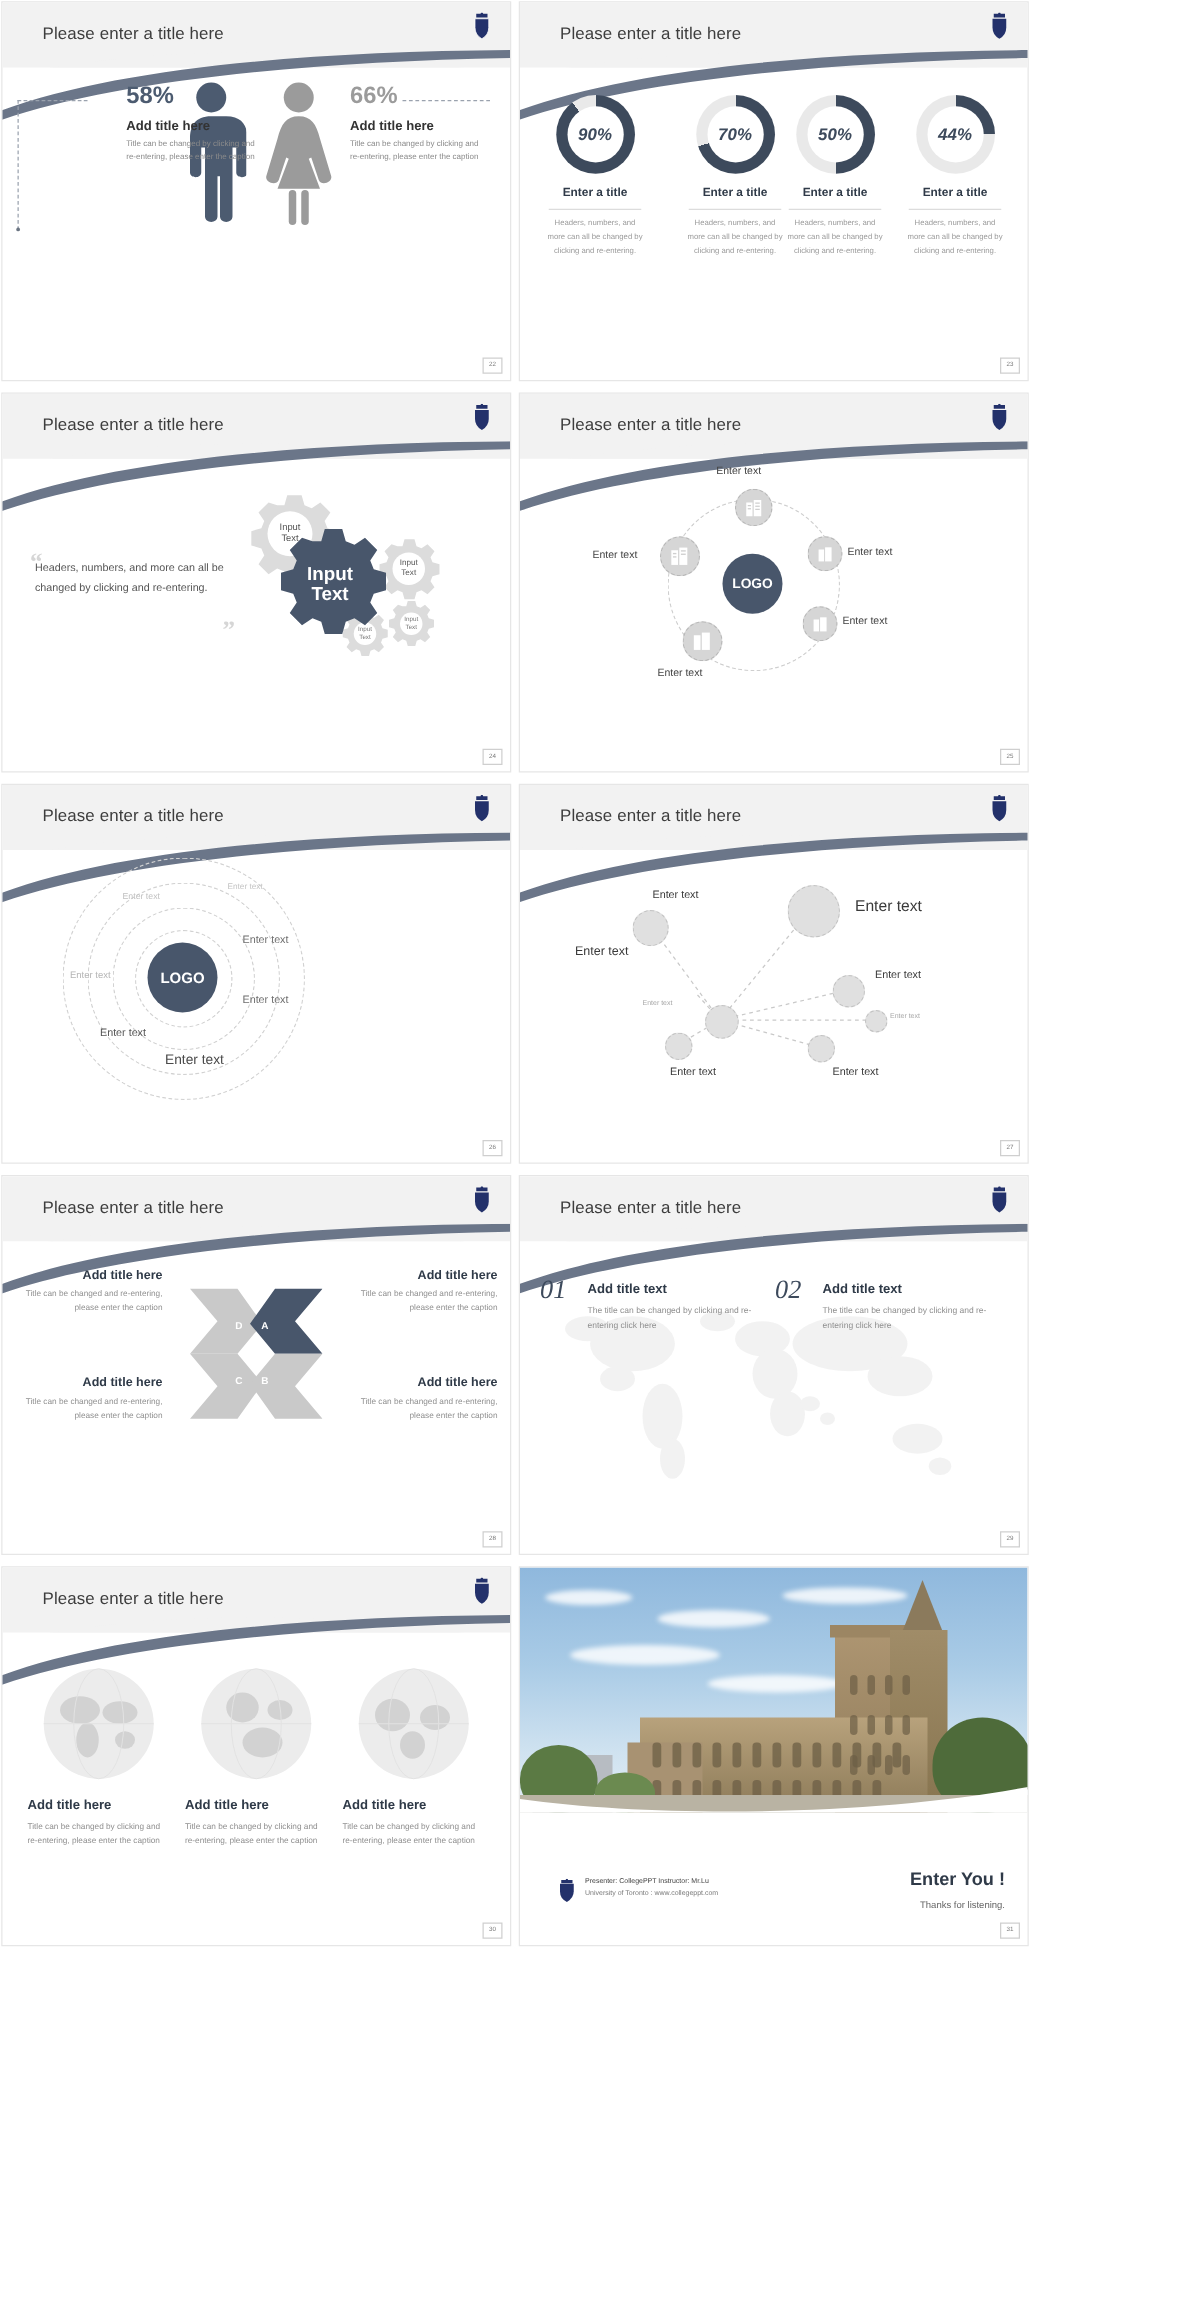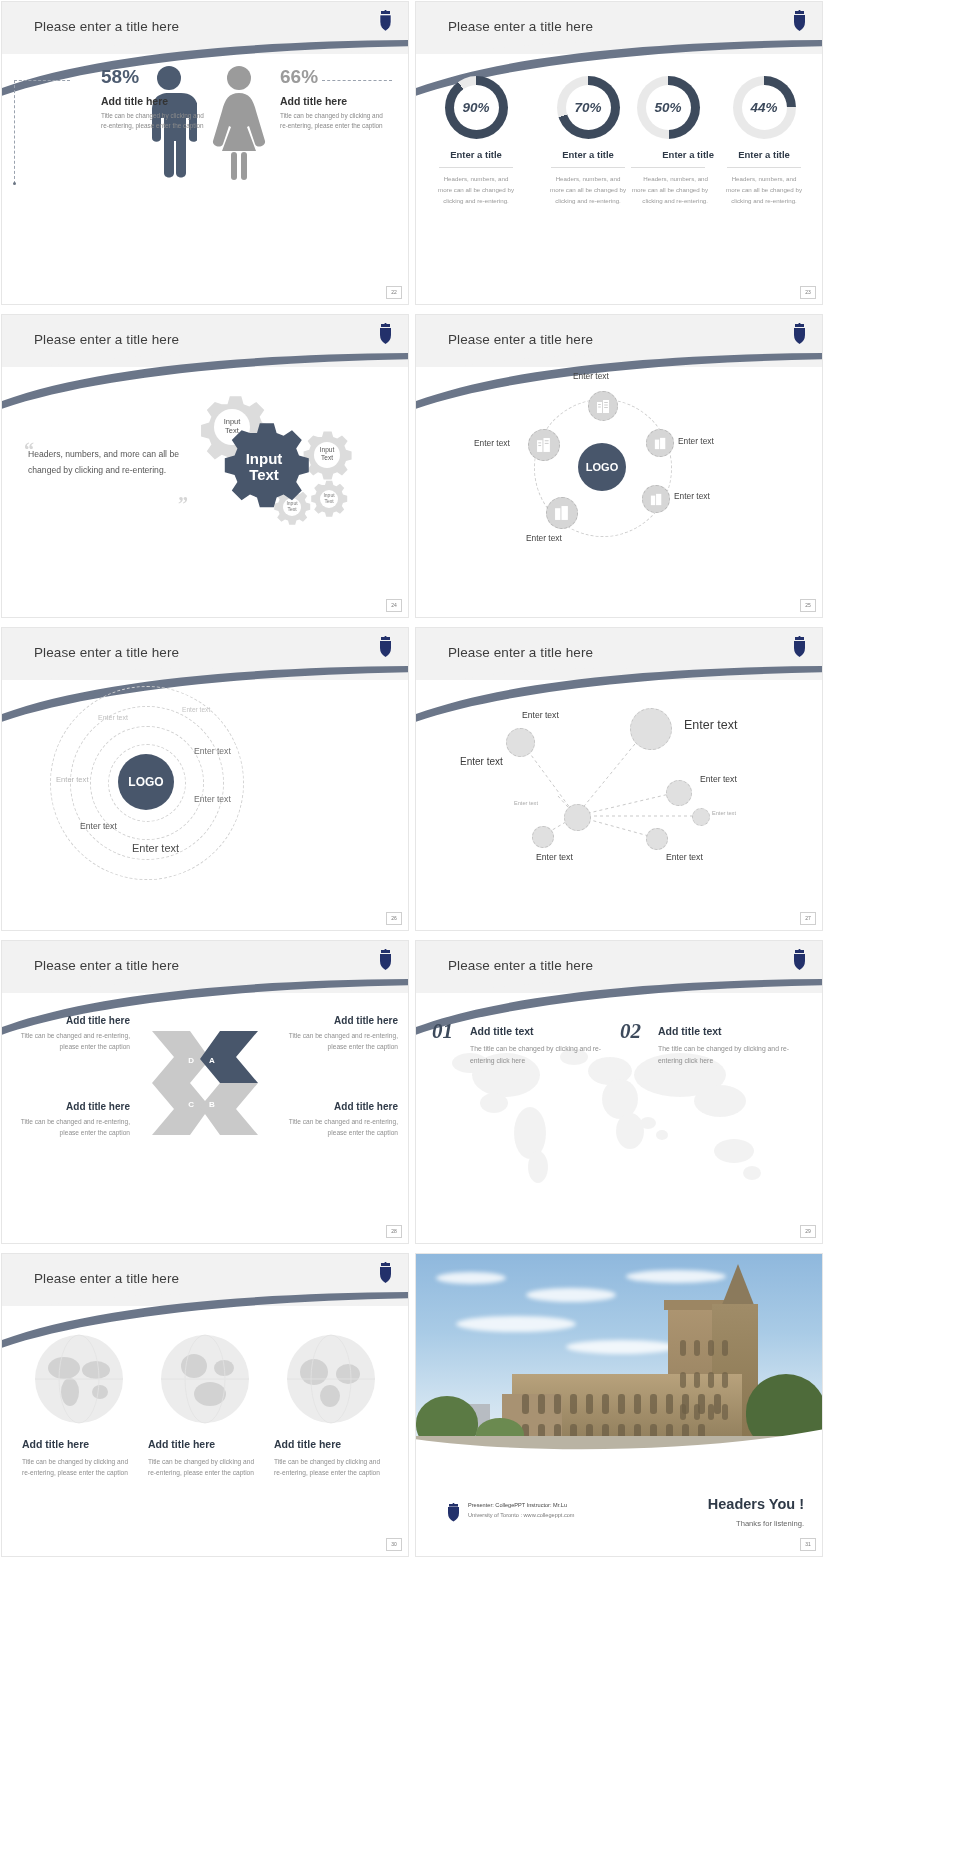--- a/index.html
+++ b/index.html
@@ -58,21 +58,21 @@
   
   .nbub{position:absolute;border-radius:50%;background:#e0e0e0;border:1px dashed #c4c4c4;}
   .nlab2{position:absolute;white-space:nowrap;color:#3a3a3a;}
 
   
   .qtxt{position:absolute;width:118px;}
   .qh{font-size:10px;font-weight:bold;color:#2f3a48;}
   .qb{font-size:6.6px;color:#909090;line-height:1.65;margin-top:5px;}
 
   
-  .bignum{position:absolute;font-size:21px;font-weight:bold;font-style:italic;color:#3d4a5c;font-family:"Liberation Serif",serif;}
+  .bignum{position:absolute;font-size:21px;font-weight:normal;font-style:italic;color:#3d4a5c;font-family:"Liberation Serif",serif;}
   .nh{position:absolute;font-size:10.5px;font-weight:bold;color:#2f3a48;}
   .nb{position:absolute;width:152px;font-size:6.8px;color:#8f8f8f;line-height:1.7;}
   .gh{position:absolute;font-size:10.5px;font-weight:bold;color:#2f3a48;}
   .gb{position:absolute;width:112px;font-size:6.6px;color:#8f8f8f;line-height:1.7;}
 
   
   .photo{position:absolute;left:0;top:52px;width:100%;height:168px;overflow:hidden;}
   .sky{position:absolute;inset:0;background:linear-gradient(#8fb8dd 0%,#a9cbe6 40%,#cfe2f0 75%,#e4eef6 100%);}
   .cloud{position:absolute;background:rgba(255,255,255,.82);border-radius:50%;filter:blur(2px);}
   .bldg{position:absolute;background:#9c8663;}
@@ -157,21 +157,21 @@
         <div class="dtext">Headers, numbers, and more can all be changed by clicking and re-entering.</div>
       </div>
       <div class="donut-wrap" style="left:126px;">
         <div class="donut" style="background:conic-gradient(#3d4a5c 0% 70%, #e9e9e9 70% 100%);">
           <div class="hole">70%</div>
         </div>
         <div class="dlabel">Enter a title</div>
         <div class="drule"></div>
         <div class="dtext">Headers, numbers, and more can all be changed by clicking and re-entering.</div>
       </div>
-      <div class="donut-wrap" style="left:206px;text-align:right;">
+      <div class="donut-wrap" style="left:206px;">
         <div class="donut" style="background:conic-gradient(#3d4a5c 0% 50%, #e9e9e9 50% 100%);">
           <div class="hole">50%</div>
         </div>
         <div class="dlabel">Enter a title</div>
         <div class="drule"></div>
         <div class="dtext">Headers, numbers, and more can all be changed by clicking and re-entering.</div>
       </div>
       <div class="donut-wrap" style="left:302px;">
         <div class="donut" style="background:conic-gradient(#3d4a5c 0% 25%, #e9e9e9 25% 100%);">
           <div class="hole">44%</div>
@@ -603,21 +603,21 @@
 
       <div class="tree" style="left:0px;top:142px;width:62px;height:54px;background:#5b7a44;"></div>
       <div class="tree" style="left:330px;top:120px;width:80px;height:76px;background:#4e6b3a;"></div>
       <div class="tree" style="left:60px;top:164px;width:48px;height:32px;background:#6b8a50;"></div>
       <div class="ground"></div>
 
       <svg style="position:absolute;left:-2%;bottom:-6px;width:104%;height:34px;" viewBox="0 0 420 34" preserveAspectRatio="none">
         <path d="M0 34 L0 16 C120 34 300 30 420 6 L420 34 Z" fill="#ffffff"></path>
       </svg>
     </div>
-    <div class="thx">Headers You !</div>
+    <div class="thx">Enter You !</div>
     <div class="thx2">Thanks for listening.</div>
     <svg class="crest2" viewBox="0 0 15 19">
       <path d="M2 4 h11 v6 q0 5.5 -5.5 8.5 Q2 16 2 10z" fill="#23316b"></path>
       <rect x="3" y="1" width="9" height="2.6" fill="#23316b"></rect>
         <circle cx="7.5" cy="0.8" r="0.9" fill="#23316b"></circle>
     </svg>
     <div class="pres">
       <div>Presenter: CollegePPT   Instructor: Mr.Lu</div>
       <div style="color:#7a7a7a;">University of Toronto : www.collegeppt.com</div>
     </div>

